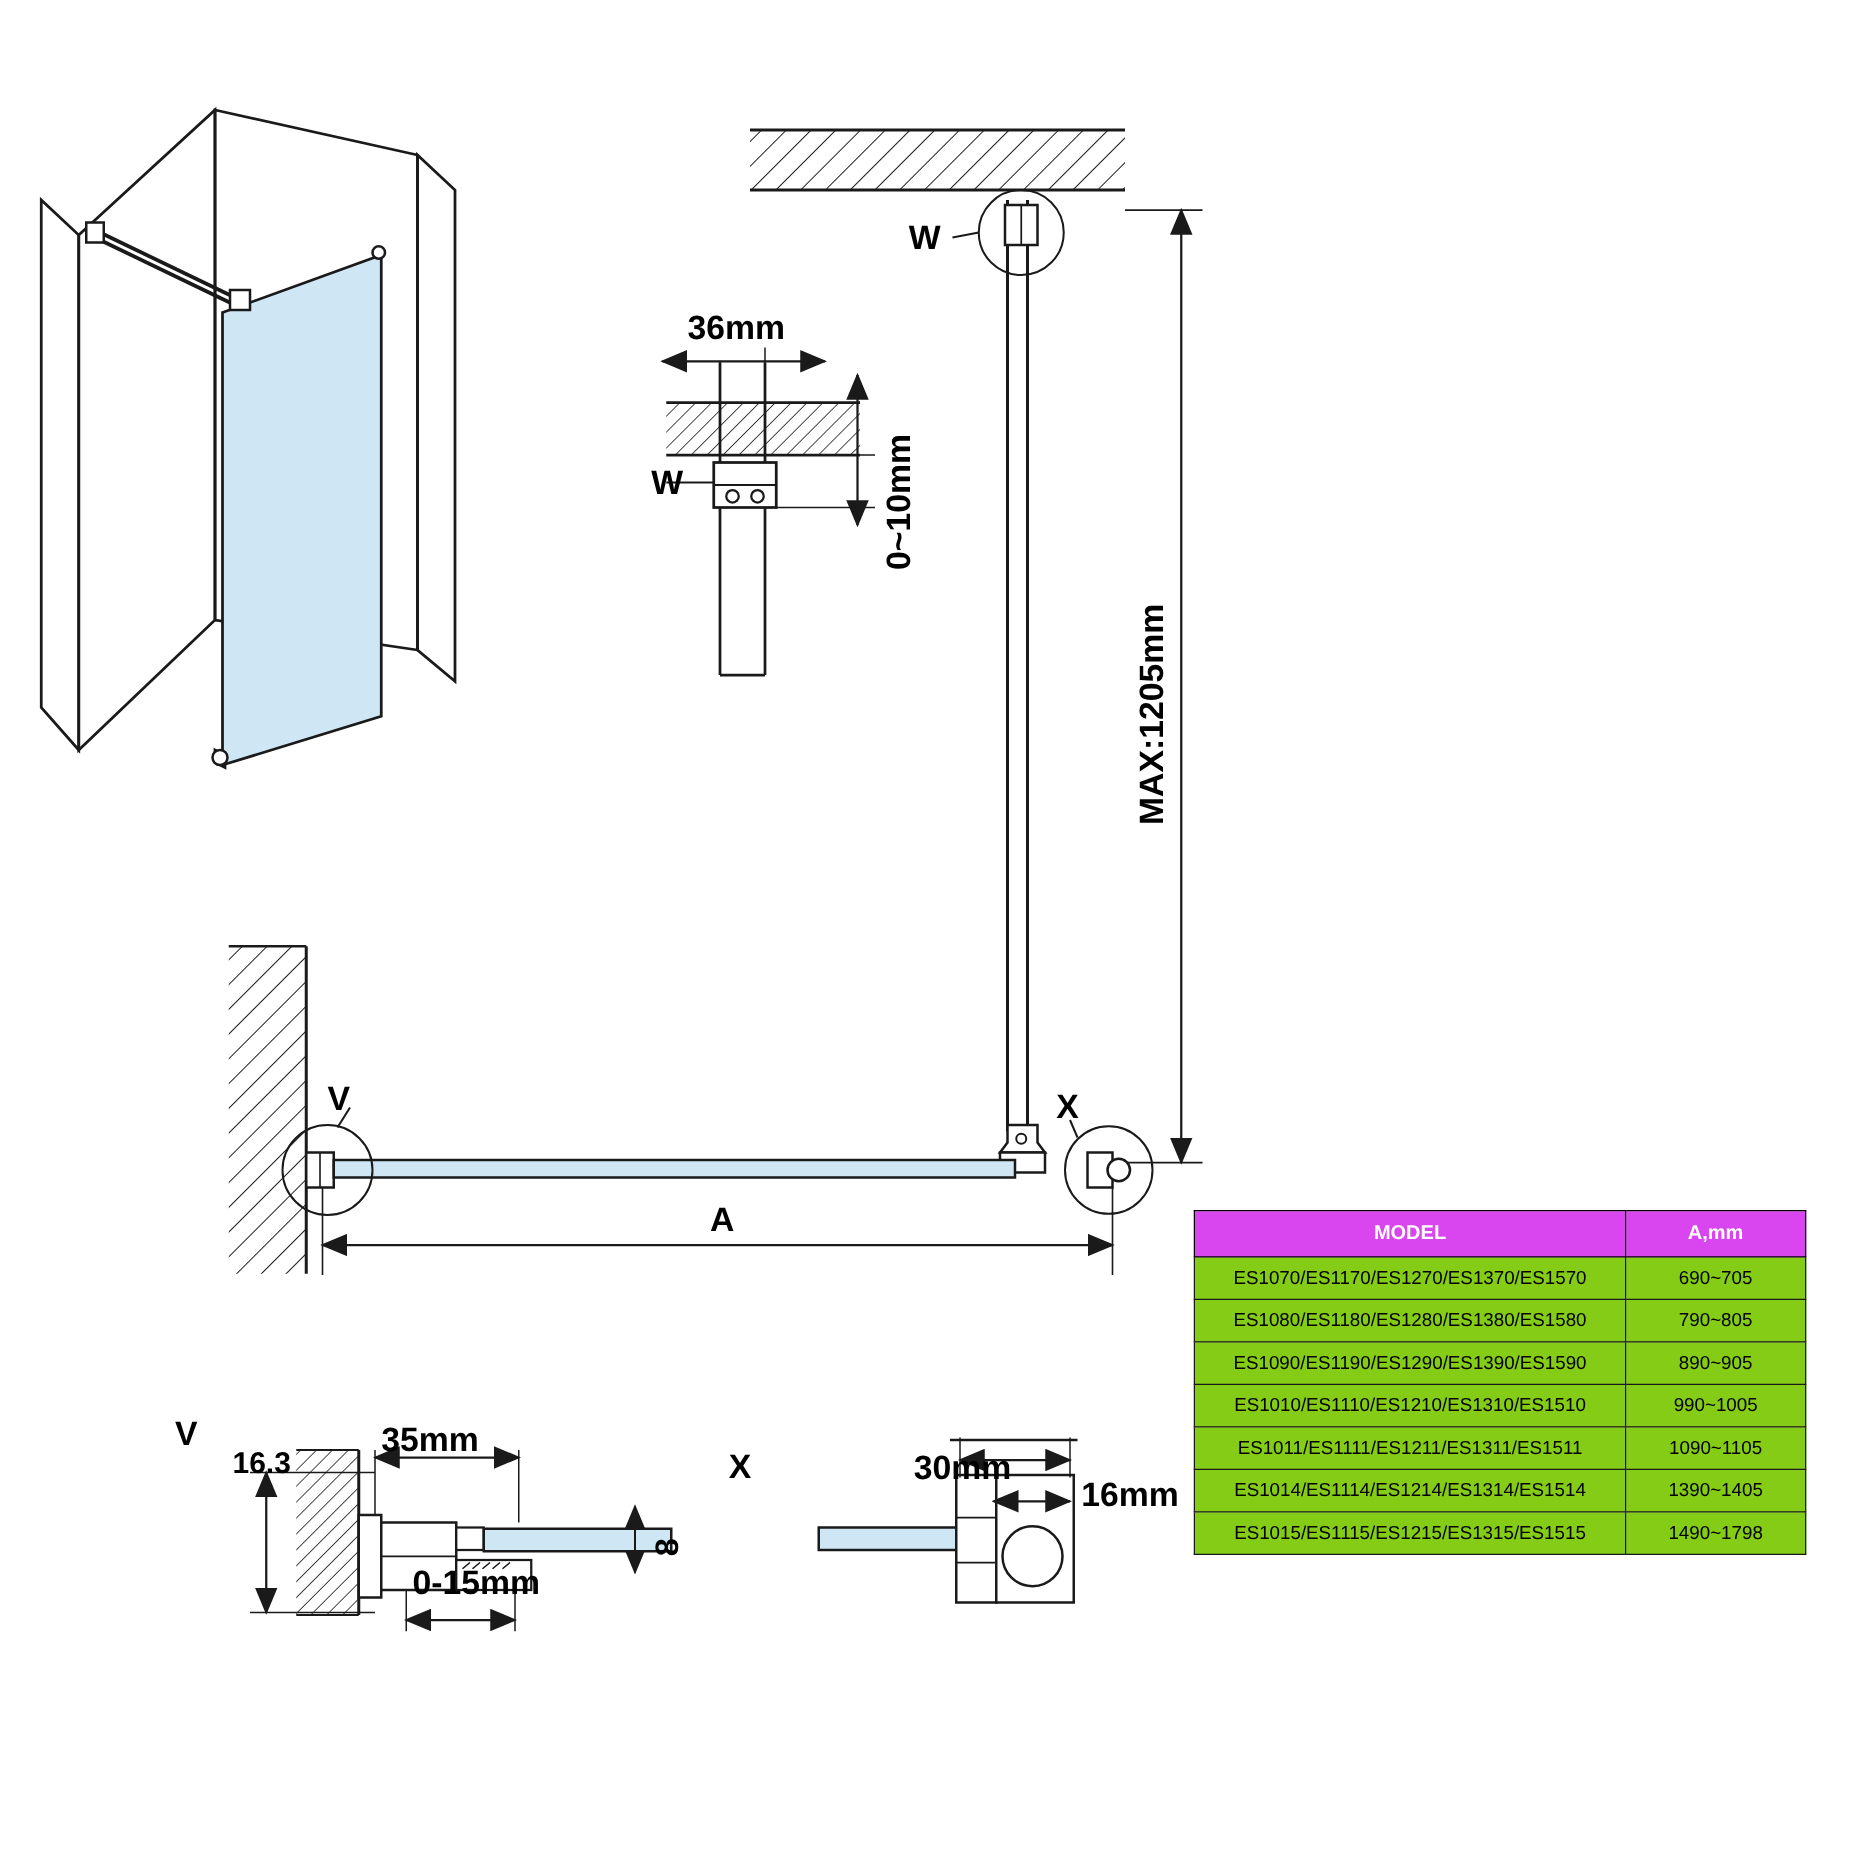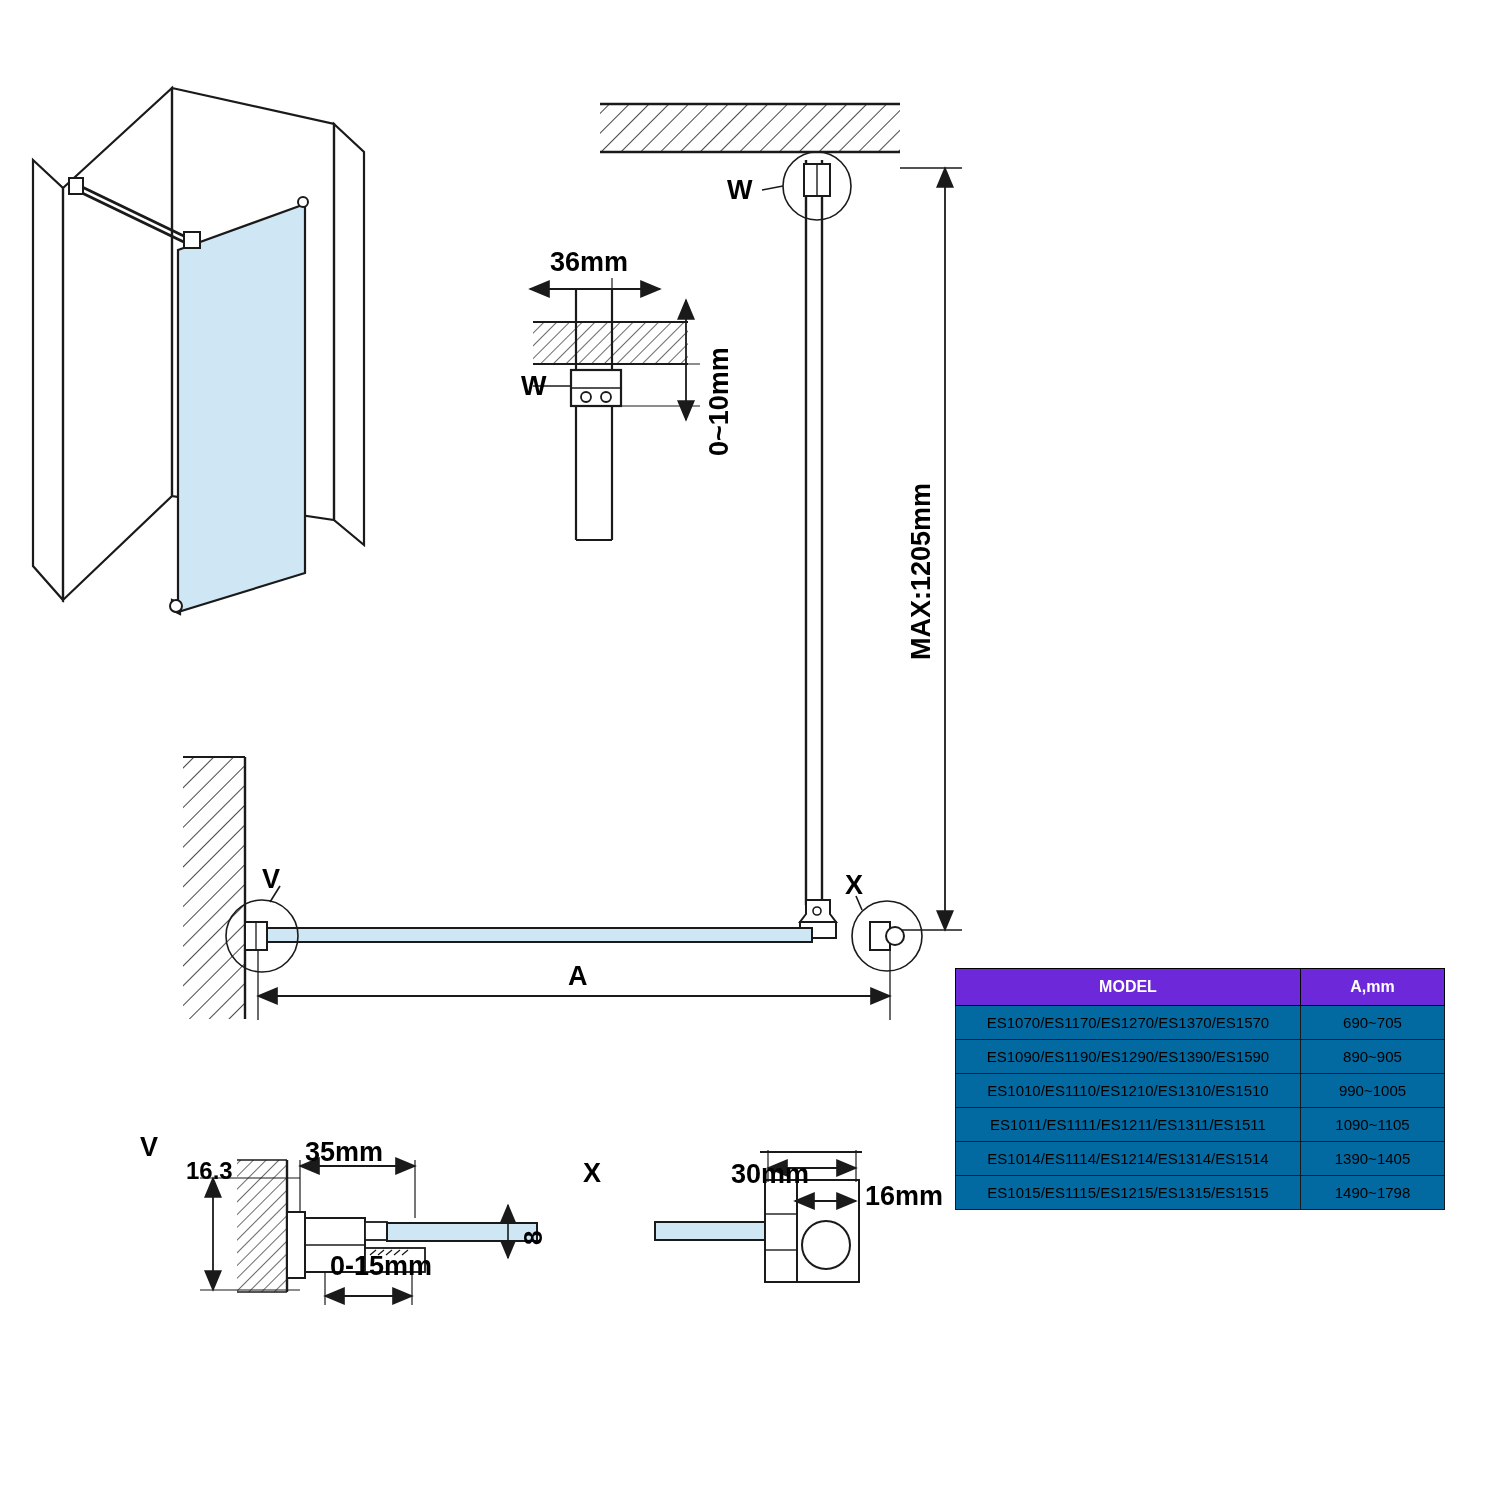--- a/index.html
+++ b/index.html
@@ -39,33 +39,33 @@
   #spec-table {
     position: absolute;
     left: 955px;
     top: 968px;
     width: 490px;
     border-collapse: collapse;
     font-family: "Liberation Sans", sans-serif;
     font-size: 15px;
   }
   #spec-table th {
-    background: #6d28d9;
+    background: #d946ef;
     color: #ffffff;
     font-weight: bold;
     font-size: 16px;
     padding: 9px 4px;
     border: 1px solid #000000;
     text-align: center;
   }
   #spec-table td {
     border: 1px solid #1a1a1a;
     padding: 8px 4px;
     text-align: center;
-    background: #0369a1;
+    background: #84cc16;
     color: #000;
   }
   #spec-table td.model {
     width: 345px;
     font-size: 15px;
   }
   #spec-table td.dim {
     width: 145px;
     font-size: 15px;
   }
@@ -278,20 +278,24 @@
         <th>MODEL</th>
         <th>A,mm</th>
       </tr>
     </thead>
     <tbody id="table-body">
         <tr>
           <td class="model">ES1070/ES1170/ES1270/ES1370/ES1570</td>
           <td class="dim">690~705</td>
         </tr>
         <tr>
+          <td class="model">ES1080/ES1180/ES1280/ES1380/ES1580</td>
+          <td class="dim">790~805</td>
+        </tr>
+        <tr>
           <td class="model">ES1090/ES1190/ES1290/ES1390/ES1590</td>
           <td class="dim">890~905</td>
         </tr>
         <tr>
           <td class="model">ES1010/ES1110/ES1210/ES1310/ES1510</td>
           <td class="dim">990~1005</td>
         </tr>
         <tr>
           <td class="model">ES1011/ES1111/ES1211/ES1311/ES1511</td>
           <td class="dim">1090~1105</td>

